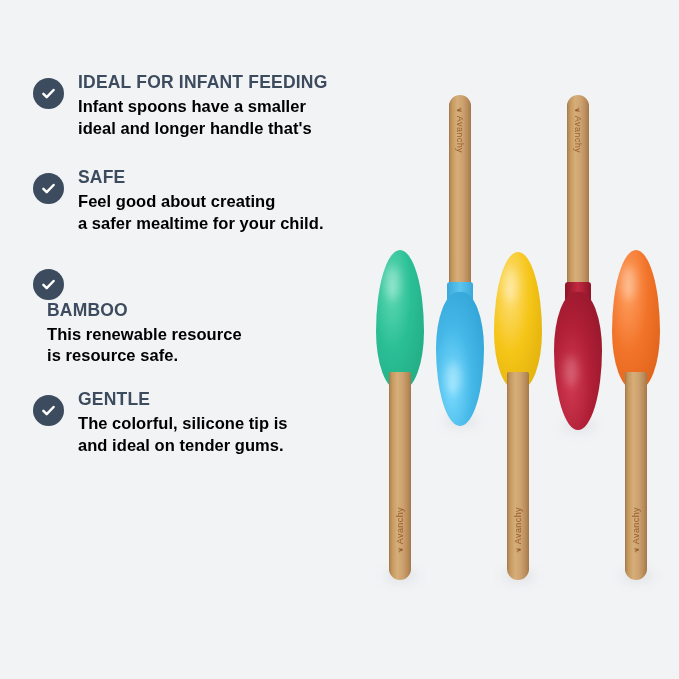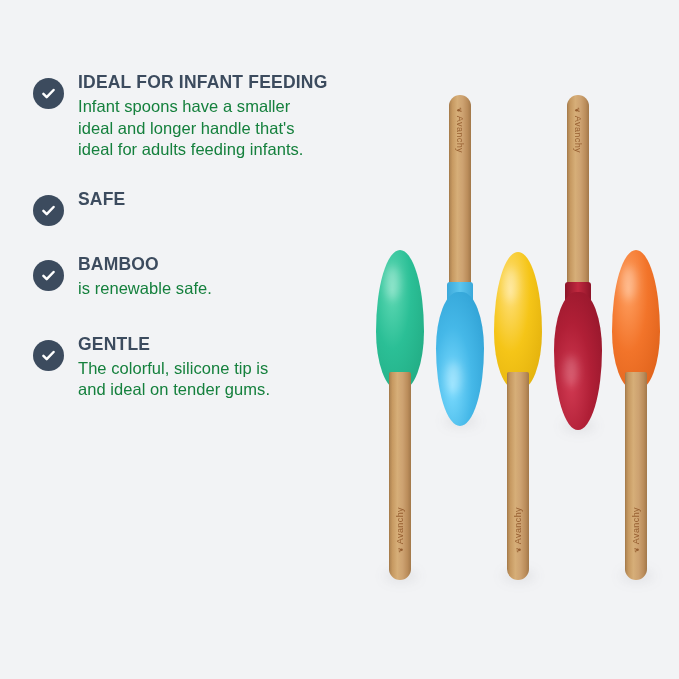--- a/index.html
+++ b/index.html
@@ -61,32 +61,32 @@
     font-size: 17.5px;
     font-weight: bold;
     letter-spacing: 0.2px;
     color: #3c4b5e;
     line-height: 1.25;
     margin-bottom: 2px;
   }
 
   .feature-body {
     font-size: 16.5px;
-    font-weight: 400;
-    color: #15803d;
+    font-weight: 700;
+    color: #000000;
     line-height: 1.32;
     letter-spacing: 0.05px;
   }
 
   .feature-body .ln { display: block; }
 
   
   .f-0 { margin-bottom: 28px; }
   .f-1 { margin-bottom: 28px; justify-content: center; }
-  .f-2 { margin-bottom: 34px; }
+  .f-2 { margin-bottom: 22px; flex-direction: column; }
 
   
   .product-area {
     position: absolute;
     left: 372px;
     top: 0;
     width: 307px;
     height: 679px;
   }
 
@@ -182,48 +182,50 @@
       <div class="check-badge">
         <svg width="17" height="17" viewBox="0 0 17 17" aria-hidden="true">
           <path d="M3.4 8.9 L6.7 12.1 L13.6 5.0" fill="none" stroke="#ffffff" stroke-width="2.5" stroke-linecap="round" stroke-linejoin="round"></path>
         </svg>
       </div>
       <div class="feature-text">
         <div class="feature-title">IDEAL FOR INFANT FEEDING</div>
         <div class="feature-body">
           <span class="ln">Infant spoons have a smaller</span>
           <span class="ln">ideal and longer handle that's</span>
-          <span class="ln">ideal for adults feeding infants.</span>
         </div>
       </div>
     </div>
 
     <div class="feature f-1">
       <div class="check-badge">
         <svg width="17" height="17" viewBox="0 0 17 17" aria-hidden="true">
           <path d="M3.4 8.9 L6.7 12.1 L13.6 5.0" fill="none" stroke="#ffffff" stroke-width="2.5" stroke-linecap="round" stroke-linejoin="round"></path>
         </svg>
       </div>
       <div class="feature-text">
         <div class="feature-title">SAFE</div>
         <div class="feature-body">
+          <span class="ln">Feel good about creating</span>
+          <span class="ln">a safer mealtime for your child.</span>
         </div>
       </div>
     </div>
 
     <div class="feature f-2">
       <div class="check-badge">
         <svg width="17" height="17" viewBox="0 0 17 17" aria-hidden="true">
           <path d="M3.4 8.9 L6.7 12.1 L13.6 5.0" fill="none" stroke="#ffffff" stroke-width="2.5" stroke-linecap="round" stroke-linejoin="round"></path>
         </svg>
       </div>
       <div class="feature-text">
         <div class="feature-title">BAMBOO</div>
         <div class="feature-body">
-          <span class="ln">is renewable safe.</span>
+          <span class="ln">This renewable resource</span>
+          <span class="ln">is resource safe.</span>
         </div>
       </div>
     </div>
 
     <div class="feature f-3">
       <div class="check-badge">
         <svg width="17" height="17" viewBox="0 0 17 17" aria-hidden="true">
           <path d="M3.4 8.9 L6.7 12.1 L13.6 5.0" fill="none" stroke="#ffffff" stroke-width="2.5" stroke-linecap="round" stroke-linejoin="round"></path>
         </svg>
       </div>

